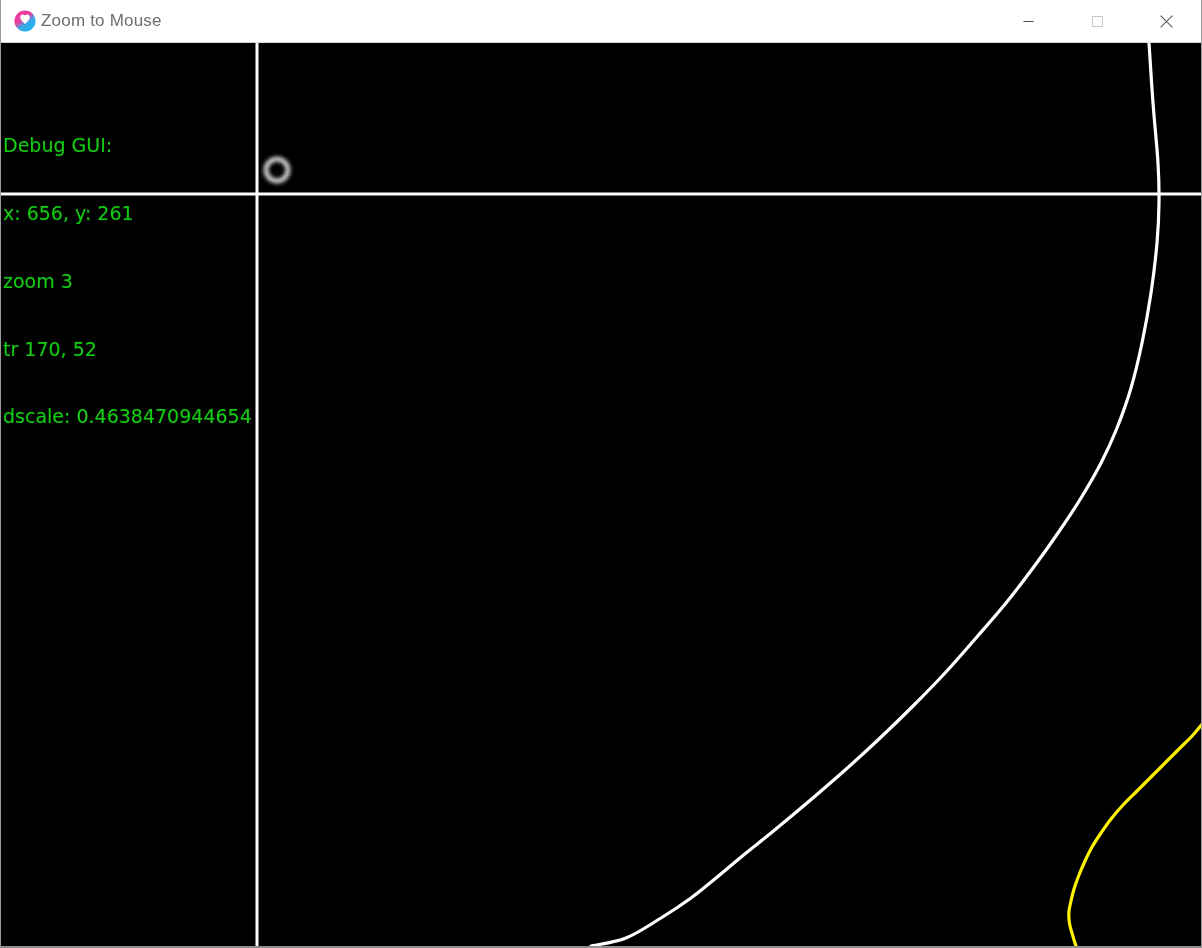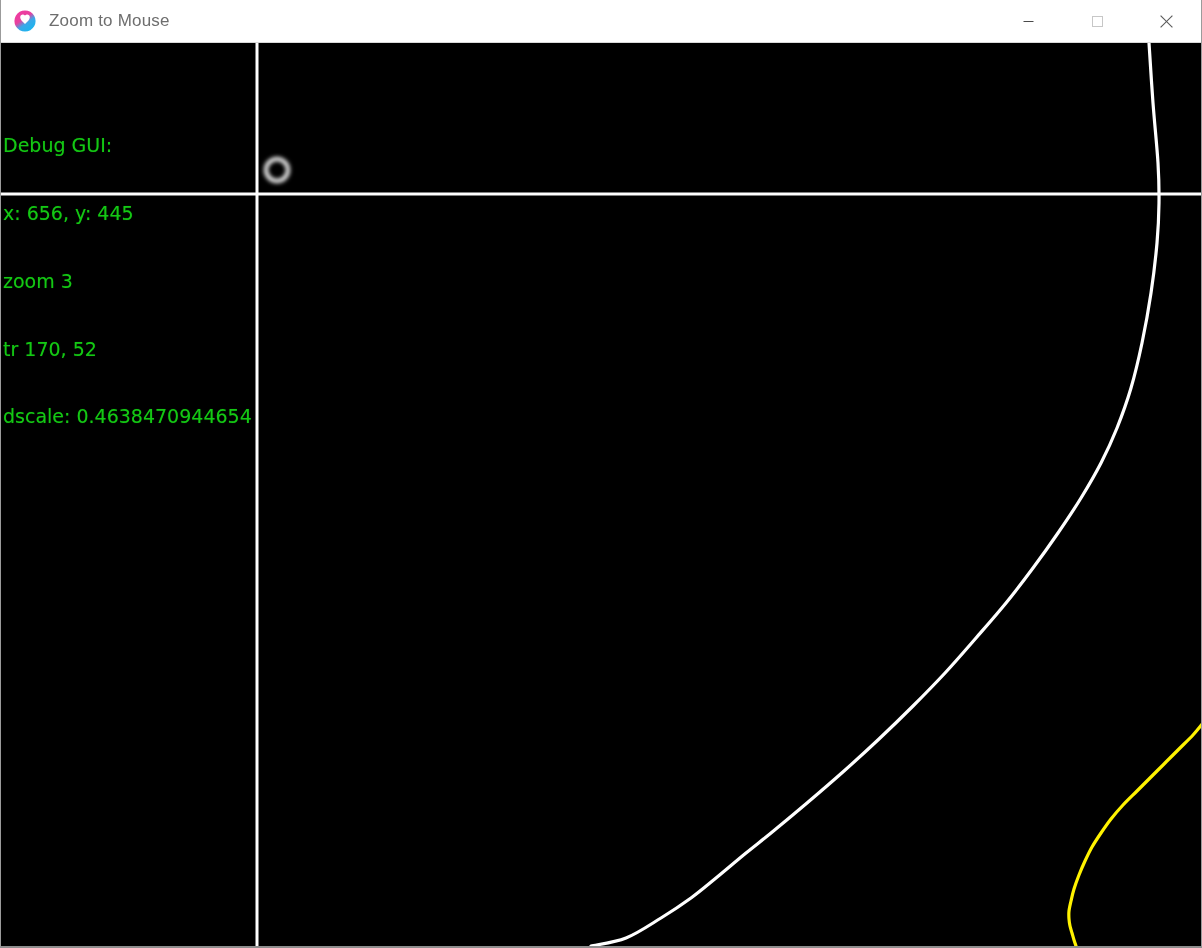--- a/index.html
+++ b/index.html
@@ -40,21 +40,21 @@
     display: flex;
     align-items: center;
   }
   #app-icon {
     width: 24px;
     height: 24px;
     margin-left: 12px;
     flex: 0 0 auto;
   }
   #title-text {
-    margin-left: 12px;
+    margin-left: 4px;
     font-size: 17px;
     color: #6e6e6e;
     font-family: "Liberation Sans", sans-serif;
     letter-spacing: 0.2px;
     white-space: nowrap;
     user-select: none;
   }
   #win-controls {
     margin-left: auto;
     display: flex;
@@ -173,19 +173,19 @@
           <path d="M 1148 0 C 1148.6666666666667 10, 1150.5 40, 1152 60 C 1153.5 80, 1156 103.33333333333333, 1157 120 C 1158 136.66666666666666, 1158.1666666666667 146.66666666666666, 1158 160 C 1157.8333333333333 173.33333333333334, 1157.3333333333333 185, 1156 200 C 1154.6666666666667 215, 1152.5 233.33333333333334, 1150 250 C 1147.5 266.6666666666667, 1144.3333333333333 284.1666666666667, 1141 300 C 1137.6666666666667 315.8333333333333, 1134.1666666666667 330.8333333333333, 1130 345 C 1125.8333333333333 359.1666666666667, 1121 372.5, 1116 385 C 1111 397.5, 1106 408.3333333333333, 1100 420 C 1094 431.6666666666667, 1087.1666666666667 443.3333333333333, 1080 455 C 1072.8333333333333 466.6666666666667, 1065 478.3333333333333, 1057 490 C 1049 501.6666666666667, 1040.6666666666667 513.3333333333334, 1032 525 C 1023.3333333333334 536.6666666666666, 1014.5 548.3333333333334, 1005 560 C 995.5 571.6666666666666, 985.1666666666666 583.3333333333334, 975 595 C 964.8333333333334 606.6666666666666, 954.5 618.6666666666666, 944 630 C 933.5 641.3333333333334, 923 652, 912 663 C 901 674, 889.5 685.1666666666666, 878 696 C 866.5 706.8333333333334, 855 717.3333333333334, 843 728 C 831 738.6666666666666, 818.1666666666666 749.6666666666666, 806 760 C 793.8333333333334 770.3333333333334, 780.1666666666666 781.6666666666666, 770 790 C 759.8333333333334 798.3333333333334, 754.1666666666666 802.5, 745 810 C 735.8333333333334 817.5, 724.1666666666666 827.5, 715 835 C 705.8333333333334 842.5, 699.1666666666666 848.3333333333334, 690 855 C 680.8333333333334 861.6666666666666, 670.8333333333334 868.3333333333334, 660 875 C 649.1666666666666 881.6666666666666, 636.6666666666666 890.3333333333334, 625 895 C 613.3333333333334 899.6666666666666, 595.8333333333334 901.6666666666666, 590 903" fill="none" stroke="#ffffff" stroke-width="3.2" stroke-linecap="round"></path>
           <path d="M 1202 680 C 1200.3333333333333 682, 1196 687.6666666666666, 1192 692 C 1188 696.3333333333334, 1182.6666666666667 701.3333333333334, 1178 706 C 1173.3333333333333 710.6666666666666, 1168.6666666666667 715.3333333333334, 1164 720 C 1159.3333333333333 724.6666666666666, 1154.6666666666667 729.3333333333334, 1150 734 C 1145.3333333333333 738.6666666666666, 1140.6666666666667 743.3333333333334, 1136 748 C 1131.3333333333333 752.6666666666666, 1126.3333333333333 757.3333333333334, 1122 762 C 1117.6666666666667 766.6666666666666, 1113.6666666666667 771.3333333333334, 1110 776 C 1106.3333333333333 780.6666666666666, 1103.1666666666667 785.3333333333334, 1100 790 C 1096.8333333333333 794.6666666666666, 1093.6666666666667 799.3333333333334, 1091 804 C 1088.3333333333333 808.6666666666666, 1086.1666666666667 813.3333333333334, 1084 818 C 1081.8333333333333 822.6666666666666, 1079.8333333333333 827.3333333333334, 1078 832 C 1076.1666666666667 836.6666666666666, 1074.3333333333333 841.6666666666666, 1073 846 C 1071.6666666666667 850.3333333333334, 1070.8333333333333 854.3333333333334, 1070 858 C 1069.1666666666667 861.6666666666666, 1068.3333333333333 865, 1068 868 C 1067.6666666666667 871, 1067.8333333333333 873.5, 1068 876 C 1068.1666666666667 878.5, 1068.5 880.6666666666666, 1069 883 C 1069.5 885.3333333333334, 1070.3333333333333 887.6666666666666, 1071 890 C 1071.6666666666667 892.3333333333334, 1072.3333333333333 894.8333333333334, 1073 897 C 1073.6666666666667 899.1666666666666, 1074.6666666666667 902, 1075 903" fill="none" stroke="#fff200" stroke-width="3.2" stroke-linecap="round"></path>
         </g>
       <g id="marker-layer">
           <circle cx="276" cy="127" r="11" fill="none" stroke="#ffffff" stroke-width="4" filter="url(#softBlur)"></circle>
         </g>
     </svg>
 
     <div id="debug-gui">
       <span class="dbg-line">Debug GUI:</span>
-      <span class="dbg-line">x: 656, y: 445</span>
+      <span class="dbg-line">x: 656, y: 261</span>
       <span class="dbg-line">zoom 3</span>
       <span class="dbg-line">tr 170, 52</span>
       <span class="dbg-line">dscale: 0.4638470944654</span>
     </div>
   </div>
 </div>
 
 </body></html>

